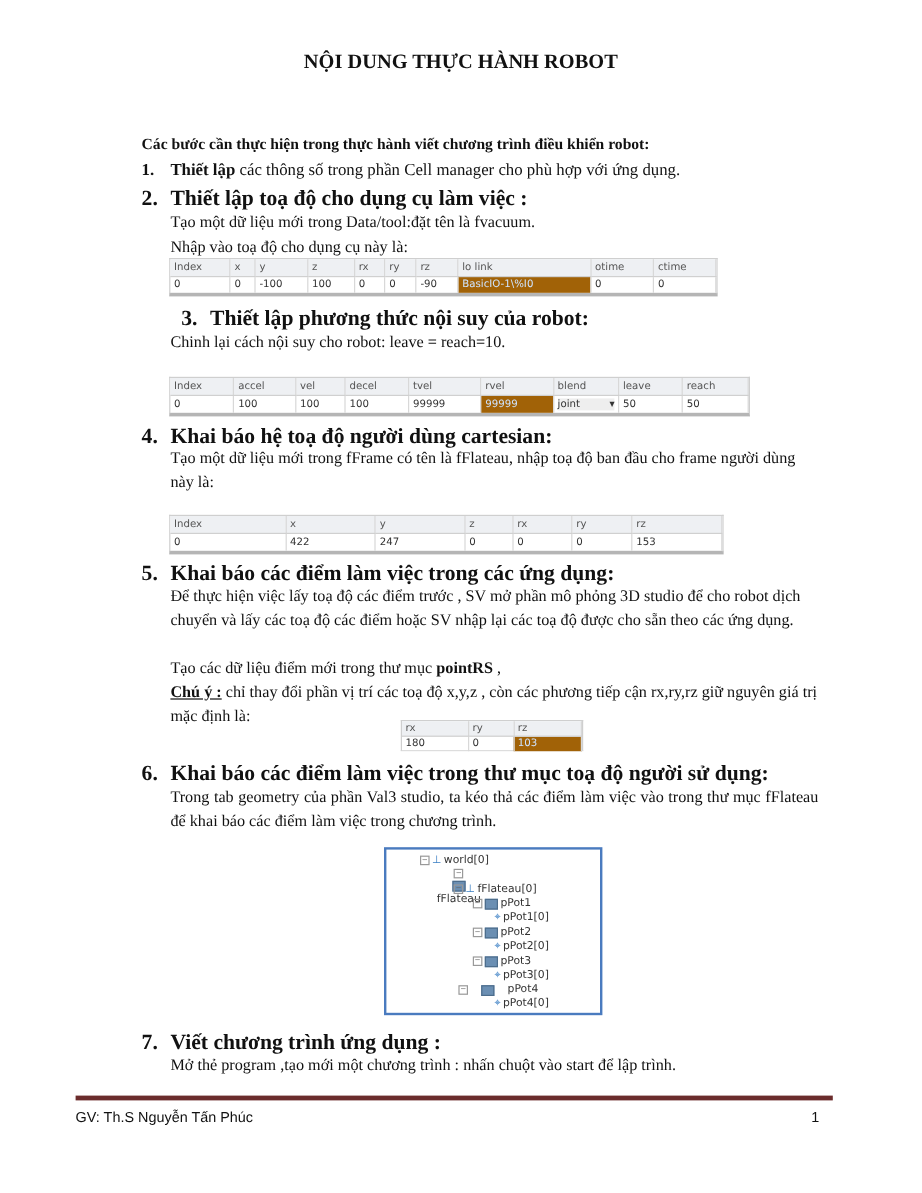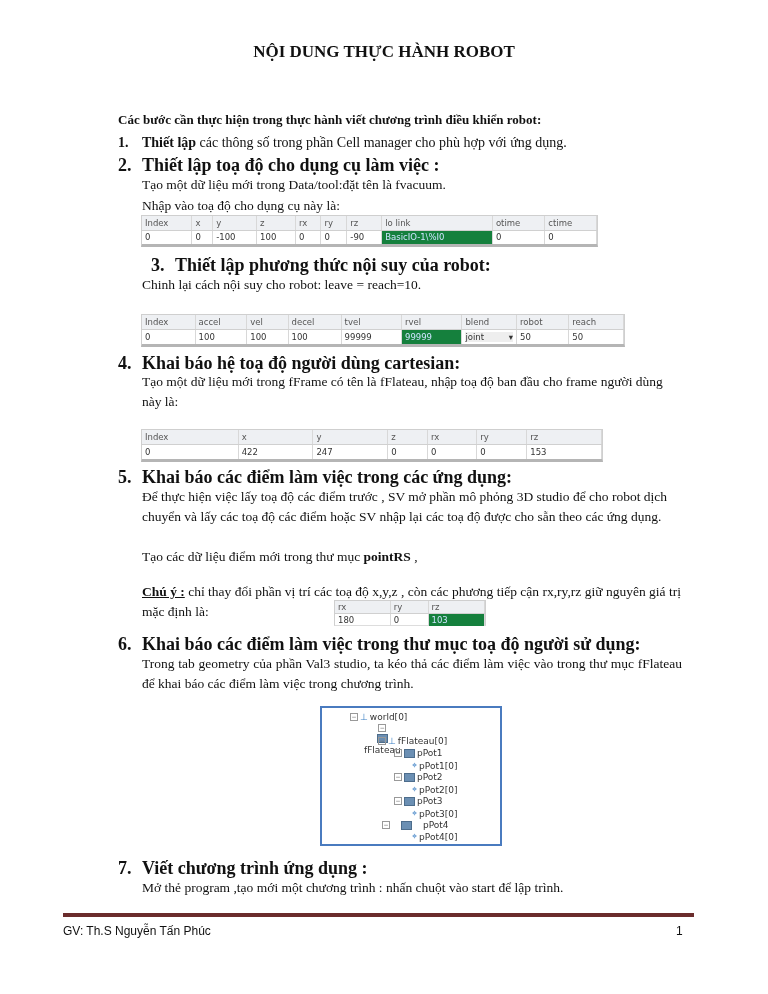--- a/index.html
+++ b/index.html
@@ -8,21 +8,21 @@
   .title { left:0; width:768px; top:42px; text-align:center; font-weight:bold; font-size:17px; }
   .intro { left:118px; top:96px; font-weight:bold; font-size:13px;margin-top:16px; }
   .item-head { left:118px; font-weight:bold; font-size:18px; }
   .item-head .num { display:inline-block; width:24px; }
   .para { left:142px; font-size:13.5px; line-height:20px; width:540px; }
   .para.justify { text-align:justify; }
   .sshot { position:absolute; border:1px solid #cfcfcf; background:#fff; font-family:"DejaVu Sans", sans-serif; font-size:8.5px; color:#333; border-bottom:3px solid #b5b5b5; }
   .sshot table { border-collapse:collapse; width:100%; height:100%; }
   .sshot th { background:#eef0f3; font-weight:normal; text-align:left; padding:0 3px; border-right:1px solid #d8d8d8; border-bottom:1px solid #d0d0d0; height:12px; color:#555; }
   .sshot td { text-align:left; padding:0 3px; border-right:1px solid #d8d8d8; height:12px; }
-  .sel { background:#15803d; color:#cfe4ff; }
+  .sel { background:#a16207; color:#cfe4ff; }
   .drop { display:flex; justify-content:space-between; background:#eee; }
   .tree { position:absolute; left:320px; top:706px; width:178px; height:136px; border:2px solid #4a7bbf; background:#fff; font-family:"DejaVu Sans", sans-serif; font-size:9px; color:#333; }
   .tnode { position:absolute; white-space:nowrap; display:flex; align-items:center; gap:2px; }
   .exp { display:inline-block; width:6px; height:6px; border:1px solid #999; font-size:6px; line-height:5px; text-align:center; color:#666; }
   .ico-frame { color:#3a7fc4; font-size:9px; }
   .ico-folder { display:inline-block; width:9px; height:7px; background:#6b8fb3; border:1px solid #4d6d8c; }
   .ico-point { color:#3a7fc4; font-size:9px; }
   .footer-rule { left:63px; top:913px; width:631px; height:4px; background:#6b2c2c; }
   .footer-left { left:63px; top:924px; font-family:"Liberation Sans", sans-serif; font-size:12px; }
   .footer-right { left:676px; top:924px; font-family:"Liberation Sans", sans-serif; font-size:12px; }
@@ -84,21 +84,21 @@
   <table>
     <tbody>
         <tr>
       <th>Index</th>
       <th>accel</th>
       <th>vel</th>
       <th>decel</th>
       <th>tvel</th>
       <th>rvel</th>
       <th>blend</th>
-      <th>robot</th>
+      <th>leave</th>
       <th>reach</th>
     </tr>
     <tr>
       <td>0</td>
       <td>100</td>
       <td>100</td>
       <td>100</td>
       <td>99999</td>
       <td class="sel">99999</td>
       <td>
@@ -144,21 +144,21 @@
     </table>
 </div>
 
 <div class="abs item-head" style="top:467px;">
   <span class="num">5.</span><span>Khai báo các điểm làm việc trong các ứng dụng:</span>
 </div>
 <div class="abs para" style="top:487px;">Để thực hiện việc lấy toạ độ các điểm trước ,  SV mở phần mô phỏng 3D studio để cho robot dịch chuyển và lấy các toạ độ các điểm hoặc SV nhập lại các toạ độ được cho sẵn theo các ứng dụng.</div>
 <div class="abs para" style="top:547px;">
   <span>Tạo các dữ liệu điểm mới trong thư mục </span><b>pointRS</b><span> ,</span>
 </div>
-<div class="abs para" style="top:567px;margin-top:15px;">
+<div class="abs para" style="top:567px;">
   <u class="bold">Chú ý :</u><span> chỉ thay đổi phần vị trí các toạ độ x,y,z , còn các phương tiếp cận rx,ry,rz giữ nguyên giá trị mặc định là:</span>
 </div>
 
 <div class="sshot" style="left:334px; top:600px; width:150px; height:24px; border-bottom:1px solid #ddd;">
   <table>
     <tbody>
         <tr>
       <th>rx</th>
       <th>ry</th>
       <th>rz</th>

